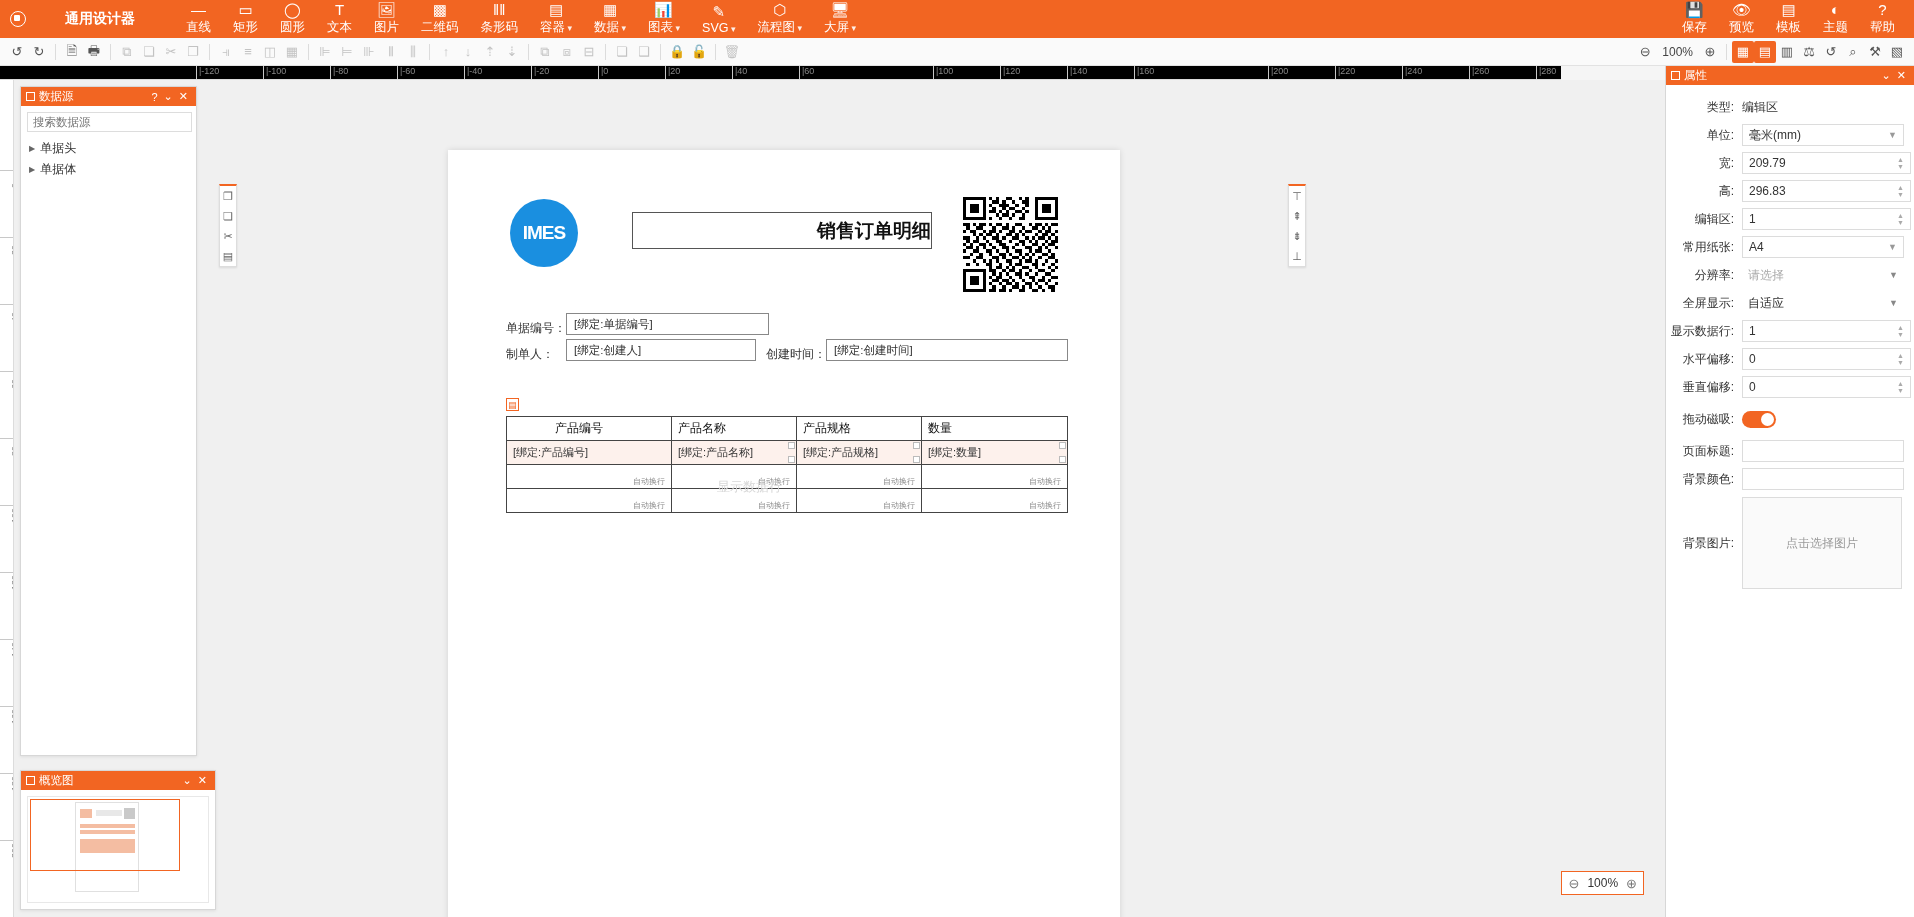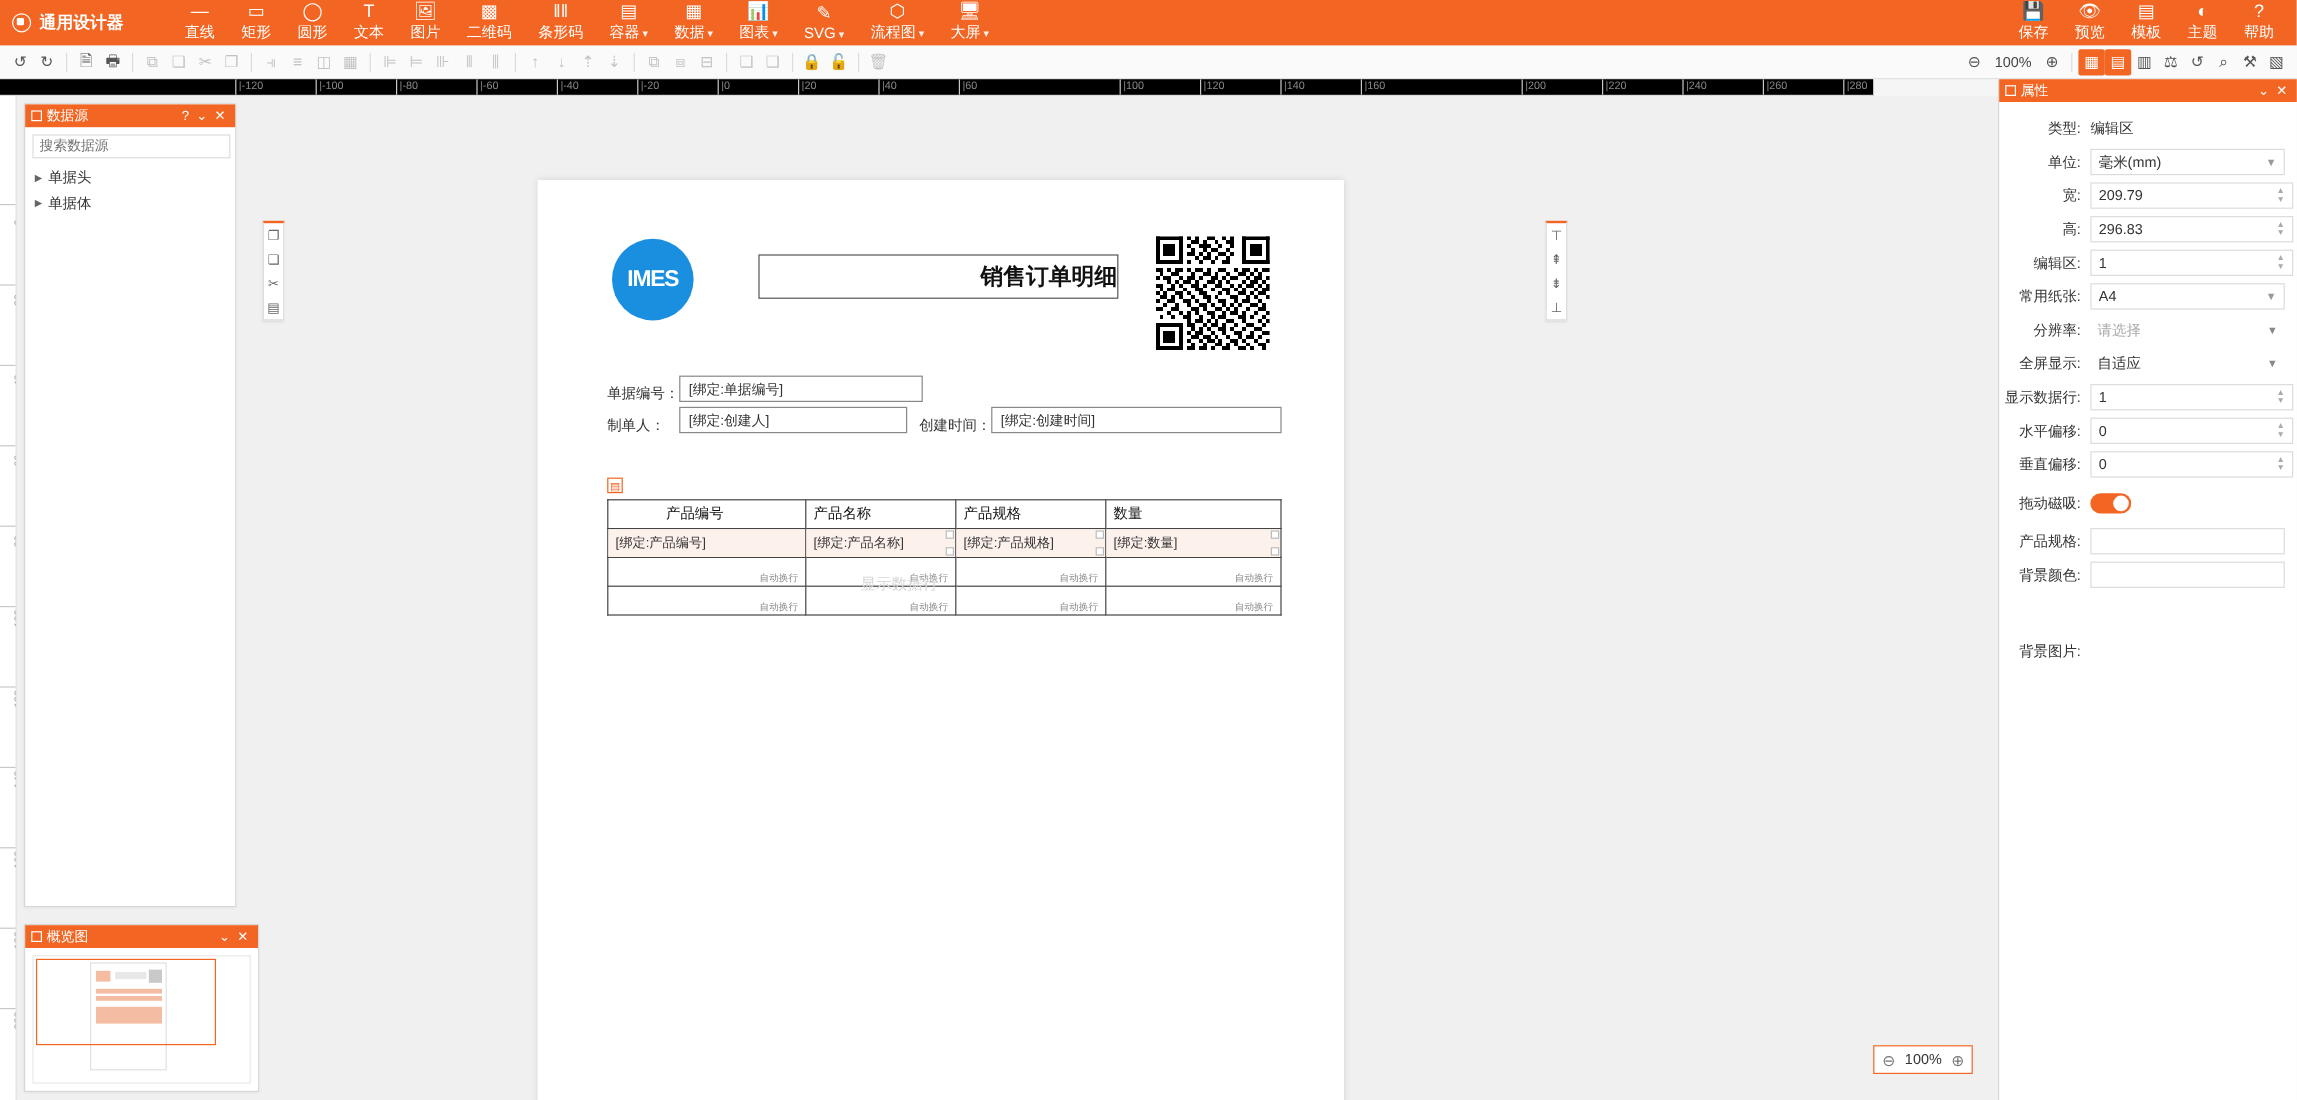--- a/index.html
+++ b/index.html
@@ -19,20 +19,21 @@
     color: #fff;
     display: flex;
     align-items: center;
     padding: 0 10px;
     position: relative;
   }
   .app-title {
     display: flex; align-items: center;
     font-size: 14px; font-weight: bold;
     margin-right: 40px;
+    gap: 32px;
   }
   .app-title .logo-ic {
     width: 16px; height: 16px;
     border: 1.6px solid #fff; border-radius: 50%;
     margin-right: 7px;
     position: relative;
   }
   .app-title .logo-ic:after {
     content: ""; position: absolute; left: 3px; top: 3px;
     width: 6px; height: 6px; background: #fff; border-radius: 1px;
@@ -938,30 +939,33 @@
     </div>
 
     <div class="prow" style="height:36px;">
       <div class="plabel">拖动磁吸:</div>
       <div class="toggle">
           <div class="knob"></div>
         </div>
     </div>
 
     <div class="prow">
-      <div class="plabel">产品规格:</div>
+      <div class="plabel">页面标题:</div>
       <div class="pinput">
         <span></span>
       </div>
     </div>
 
     <div class="prow">
       <div class="plabel">背景颜色:</div>
       <div class="pinput">
         <span></span>
       </div>
     </div>
 
     <div class="prow tall">
       <div class="plabel">背景图片:</div>
+      <div class="bg-img-box">
+        <span>点击选择图片</span>
+      </div>
     </div>
   </div>
 </div>
 
 </body></html>

